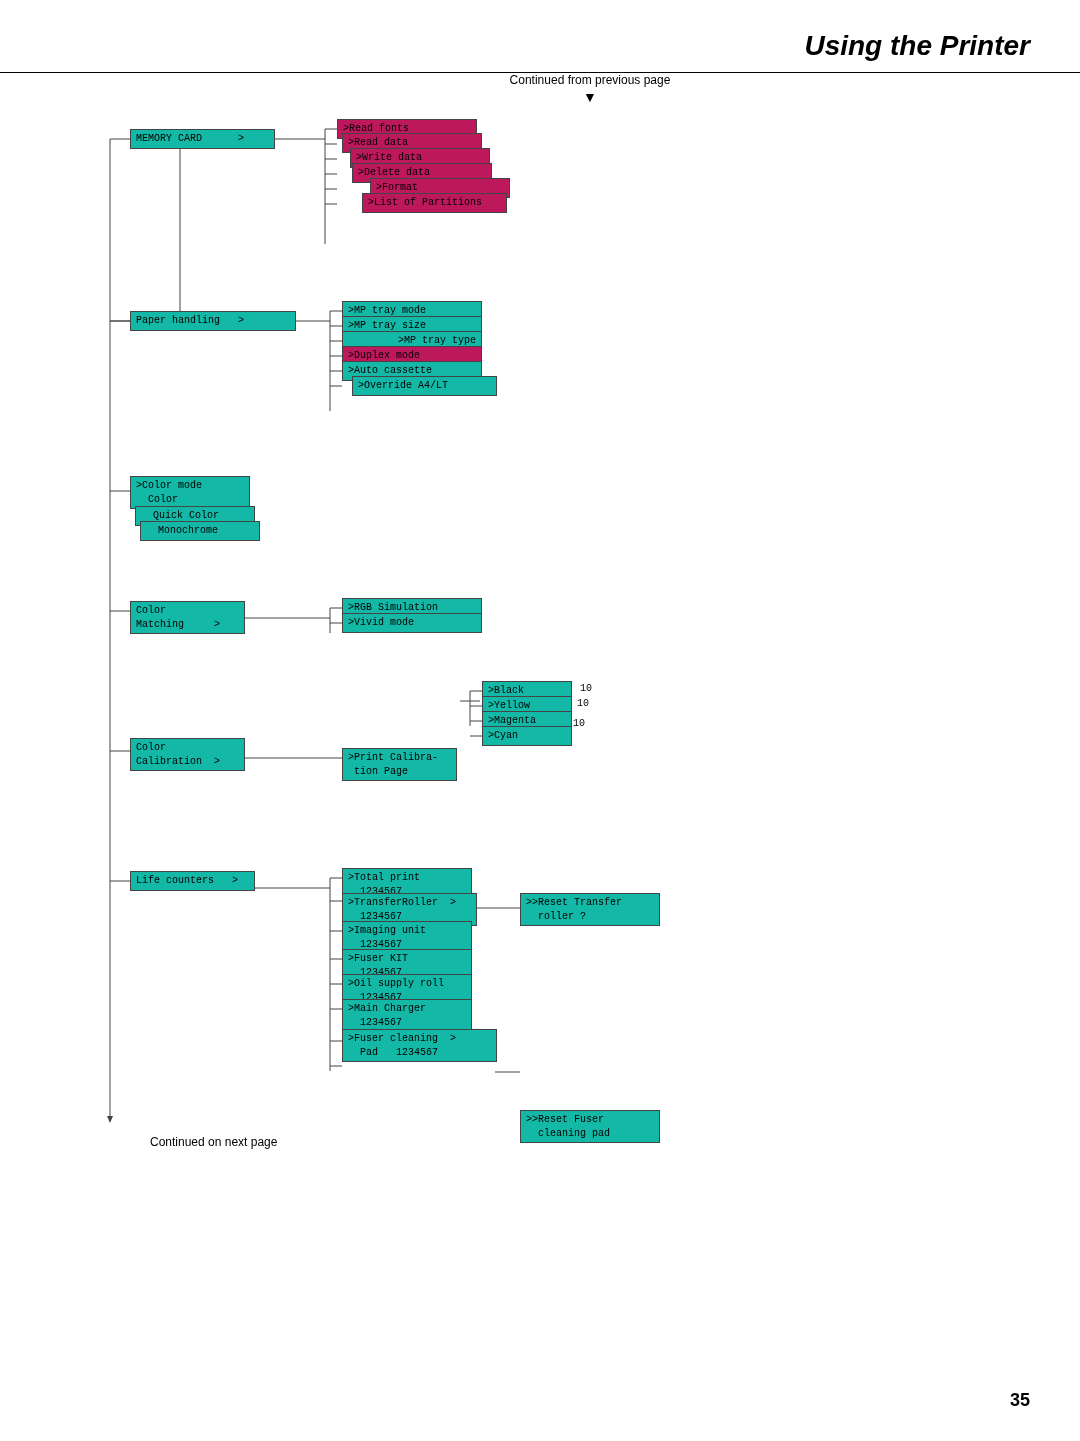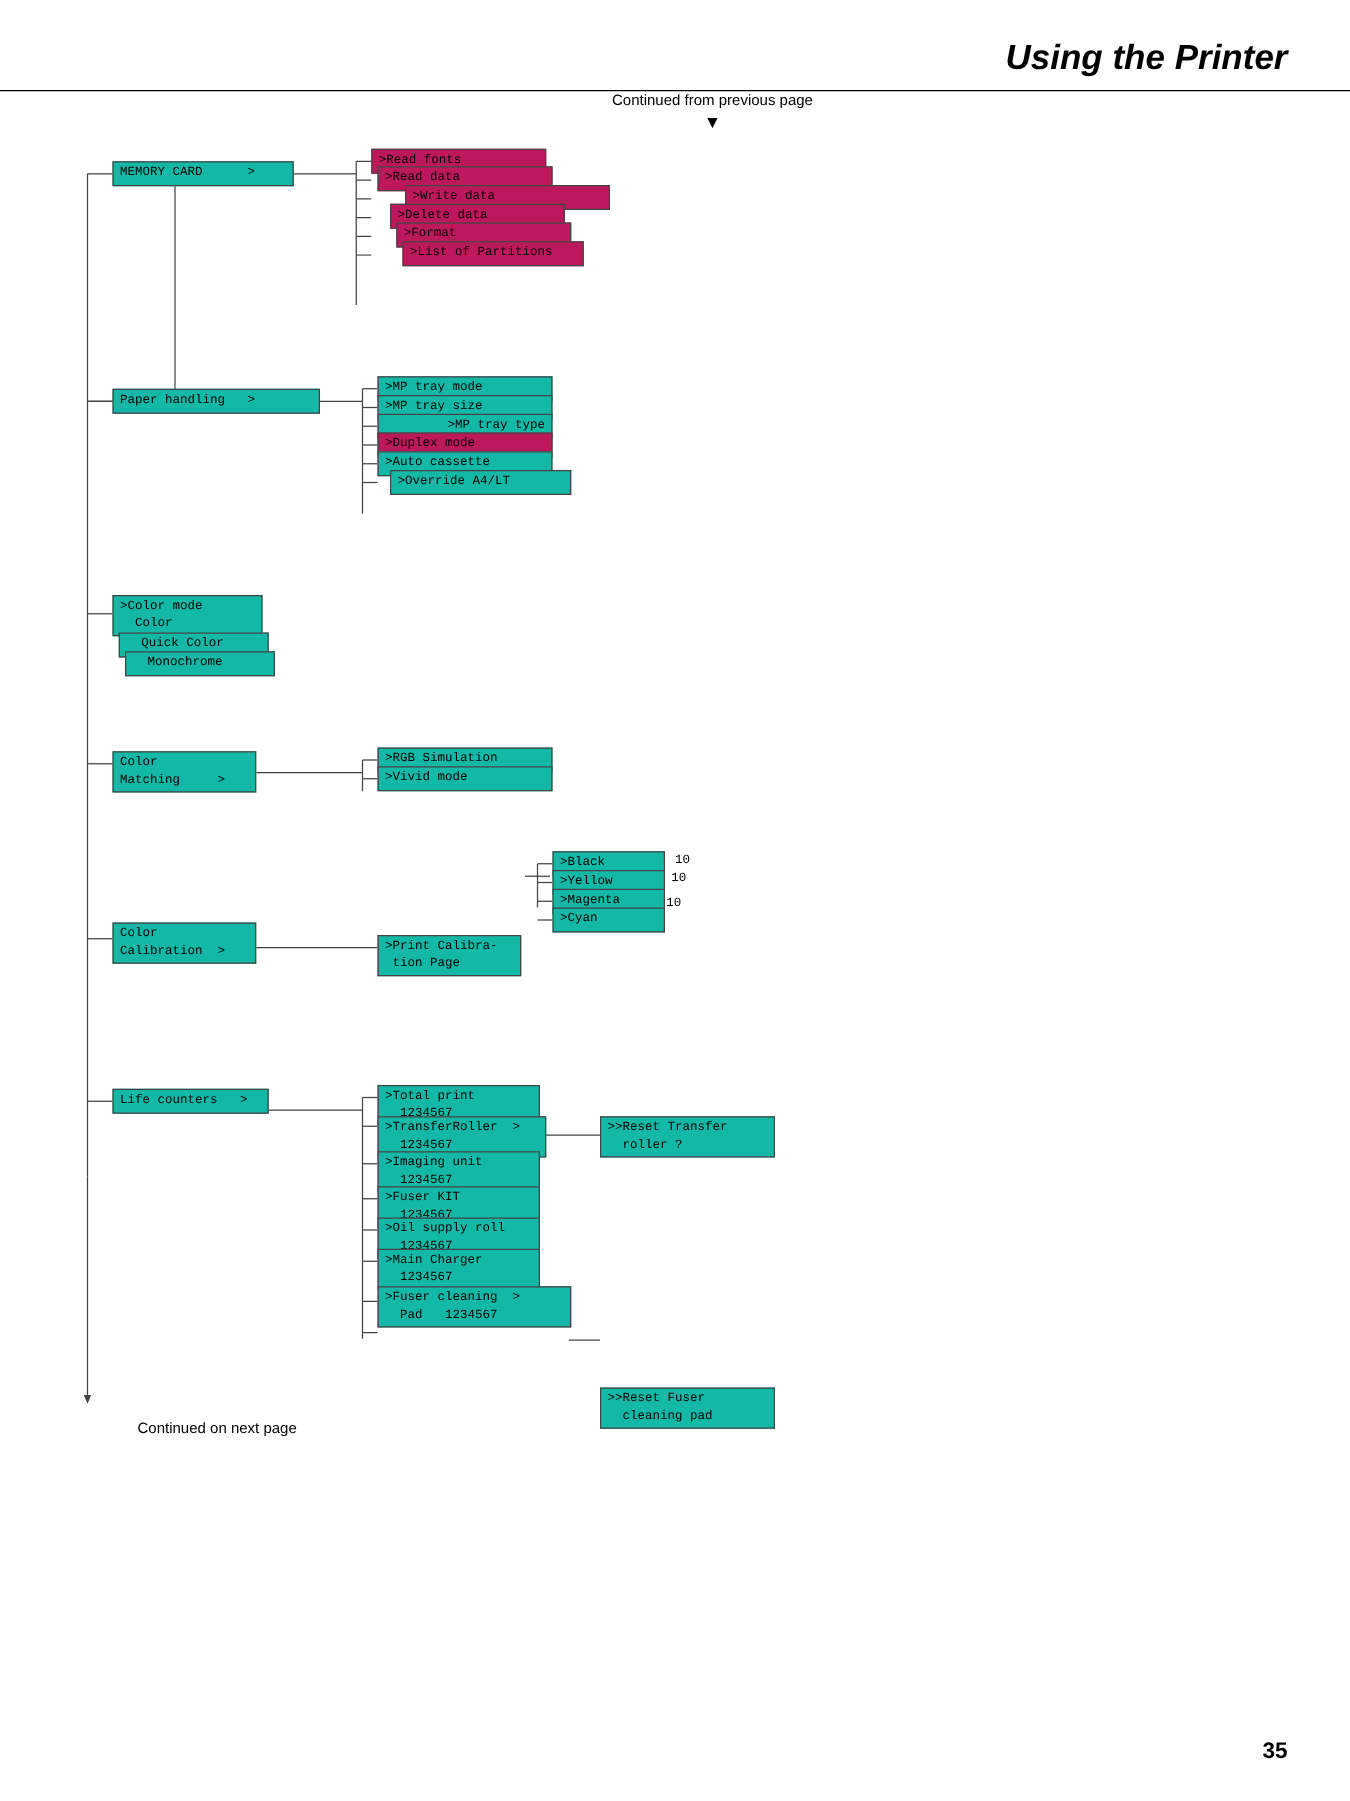--- a/index.html
+++ b/index.html
@@ -90,21 +90,21 @@
       position: absolute;
       font-family: 'Courier New', Courier, monospace;
       font-size: 10px;
     }
   </style>
 </head>
 <body>
 
 <div class="page-title">Using the Printer</div>
 
-<div style="position:relative; padding: 0 40px;">
+<div style="position:relative; padding: 0 40px; margin-left: 40px;">
 
   <div class="continued-from">Continued from previous page</div>
   <div class="arrow-down-top">▼</div>
 
   <div class="diagram-canvas">
 
     <svg class="lines-svg">
 
       <line x1="175" y1="28" x2="225" y2="28" stroke="#444" stroke-width="1"></line>
 
@@ -173,23 +173,23 @@
       <line x1="395" y1="961" x2="420" y2="961" stroke="#444" stroke-width="1"></line>
 
       <line x1="10" y1="830" x2="10" y2="1005" stroke="#444" stroke-width="1"></line>
       <polygon points="7,1005 13,1005 10,1012" fill="#444"></polygon>
     </svg>
 
     <div class="node" style="left:30px; top:18px; width:145px;">MEMORY CARD      &gt;</div>
 
     <div class="node node-shaded" style="left:237px; top:8px; width:140px;">&gt;Read fonts</div>
     <div class="node node-shaded" style="left:242px; top:22px; width:140px;">&gt;Read data</div>
-    <div class="node node-shaded" style="left:264px; top:37px; width:164px;">&gt;Write data</div>
+    <div class="node node-shaded" style="left:250px; top:37px; width:140px;">&gt;Write data</div>
     <div class="node node-shaded" style="left:252px; top:52px; width:140px;">&gt;Delete data</div>
-    <div class="node node-shaded" style="left:257px; top:67px; width:140px;">&gt;Format</div>
+    <div class="node node-shaded" style="left:270px; top:67px; width:140px;">&gt;Format</div>
     <div class="node node-shaded" style="left:262px; top:82px; width:145px;">&gt;List of Partitions</div>
 
     <div class="node" style="left:30px; top:200px; width:166px;">Paper handling   &gt;</div>
 
     <div class="node" style="left:242px; top:190px; width:140px;">&gt;MP tray mode</div>
     <div class="node" style="left:242px; top:205px; width:140px;">&gt;MP tray size</div>
     <div class="node" style="left:242px; top:220px; width:140px;text-align:right;">&gt;MP tray type</div>
     <div class="node node-shaded" style="left:242px; top:235px; width:140px;">&gt;Duplex mode</div>
     <div class="node" style="left:242px; top:250px; width:140px;">&gt;Auto cassette</div>
     <div class="node" style="left:252px; top:265px; width:145px;">&gt;Override A4/LT</div>

